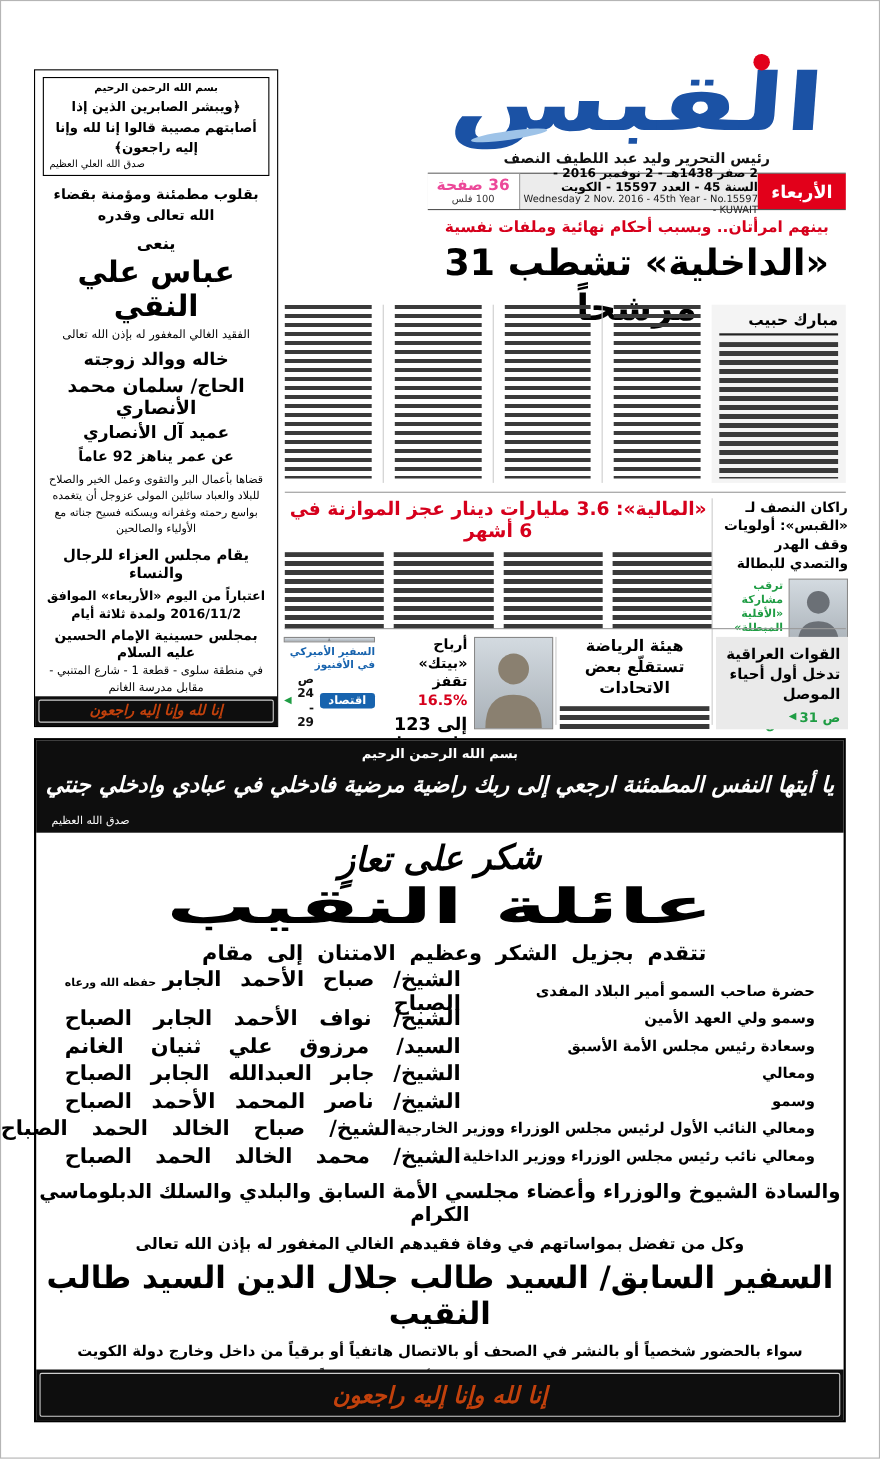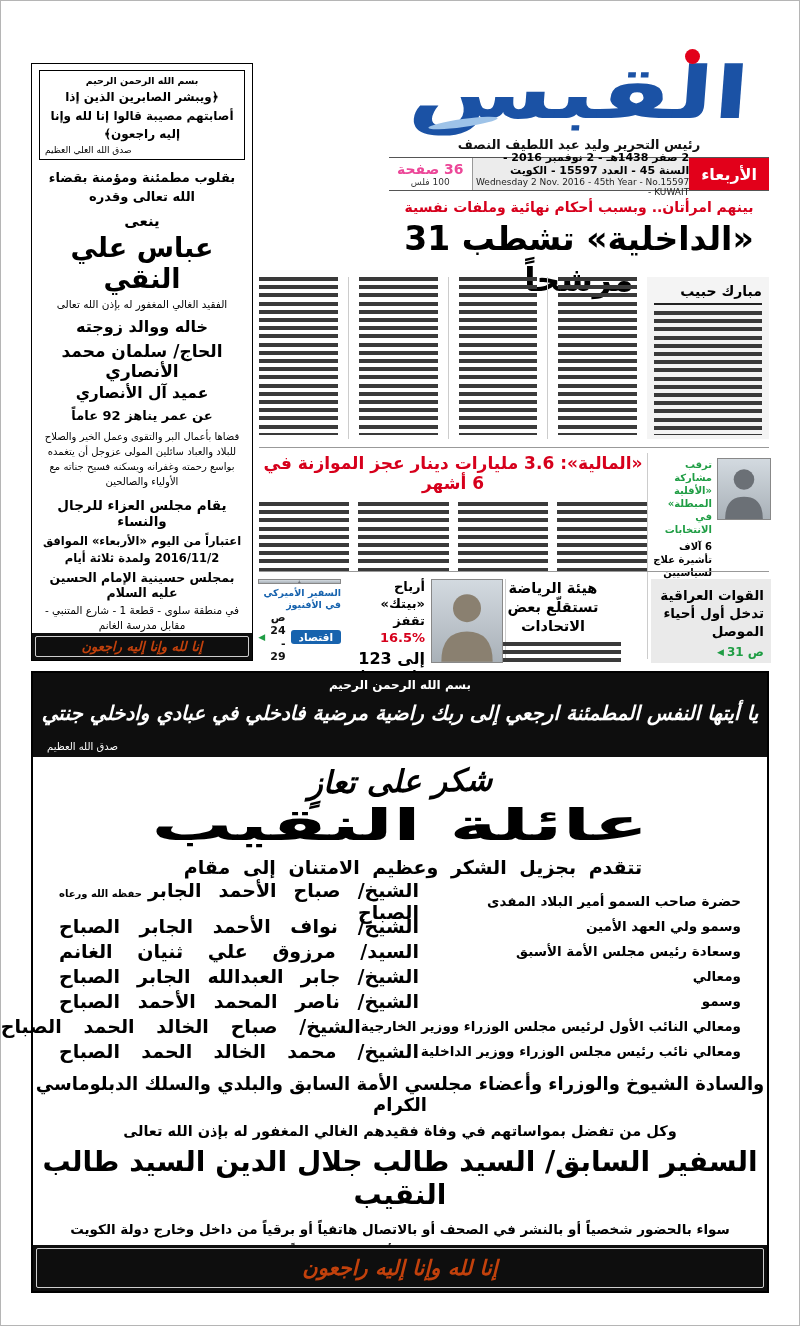--- a/index.html
+++ b/index.html
@@ -50,21 +50,21 @@
   .rk-headline{font-size:12.5px;font-weight:bold;text-align:right;line-height:1.35;}
   .rk-body{display:flex;gap:5px;margin-top:5px;}
   .rk-photo{width:54px;height:62px;flex:none;}
   .rk-items{flex:1;}
   .rk-item1{color:#1f9d44;font-size:10px;font-weight:bold;line-height:1.3;}
   .rk-item2{font-size:10px;font-weight:bold;margin-top:4px;line-height:1.3;}
   .pbadge{color:#1f9d44;font-weight:bold;font-size:12px;margin-top:4px;display:flex;align-items:center;gap:3px;}
   .pbadge .arrow{font-size:9px;}
 
   
-  .sports{position:absolute;top:578px;left:484px;width:136px;height:84px;}
+  .sports{position:absolute;top:578px;left:508px;width:136px;height:84px;}
   .sp-headline{font-size:14.5px;font-weight:bold;text-align:center;line-height:1.3;}
   .sports .sim{height:24px;margin-top:6px;}
   .mosul{position:absolute;top:578px;left:650px;width:120px;height:84px;background:#eaeaea;padding:7px 7px 5px;}
   .mo-headline{font-size:13.5px;font-weight:bold;line-height:1.35;text-align:right;}
   .kfh{position:absolute;top:578px;left:258px;width:244px;height:84px;display:flex;gap:6px;}
   .kfh-photo{width:72px;height:84px;border:3px solid #3aa435;flex:none;}
   .kfh-text{width:78px;text-align:right;flex:none;}
   .kfh-l1{font-size:13px;font-weight:bold;line-height:1.3;}
   .kfh-pct{color:#d6001c;}
   .kfh-l2{font-size:16px;font-weight:bold;margin-top:2px;}
@@ -205,20 +205,21 @@
     <div class="fin-headline">«المالية»: 3.6 مليارات دينار عجز الموازنة في 6 أشهر</div>
     <div class="fin-cols">
       <div class="sim"></div>
       <div class="sim"></div>
       <div class="sim"></div>
       <div class="sim"></div>
     </div>
   </div>
 
   <div class="rakan">
+    <div class="rk-headline">راكان النصف لـ «القبس»: أولويات وقف الهدر والتصدي للبطالة</div>
     <div class="rk-body">
       <div class="photo rk-photo">
         <svg viewBox="0 0 60 70">
             <circle cx="30" cy="24" r="12" fill="#6b7076"></circle>
             <path d="M8 70 Q8 44 30 44 Q52 44 52 70 Z" fill="#6b7076"></path>
           </svg>
       </div>
       <div class="rk-items">
         <div class="rk-item1">ترقب مشاركة «الأقلية المبطلة» في الانتخابات</div>
         <div class="rk-item2">6 آلاف تأشيرة علاج لسياسيين</div>

